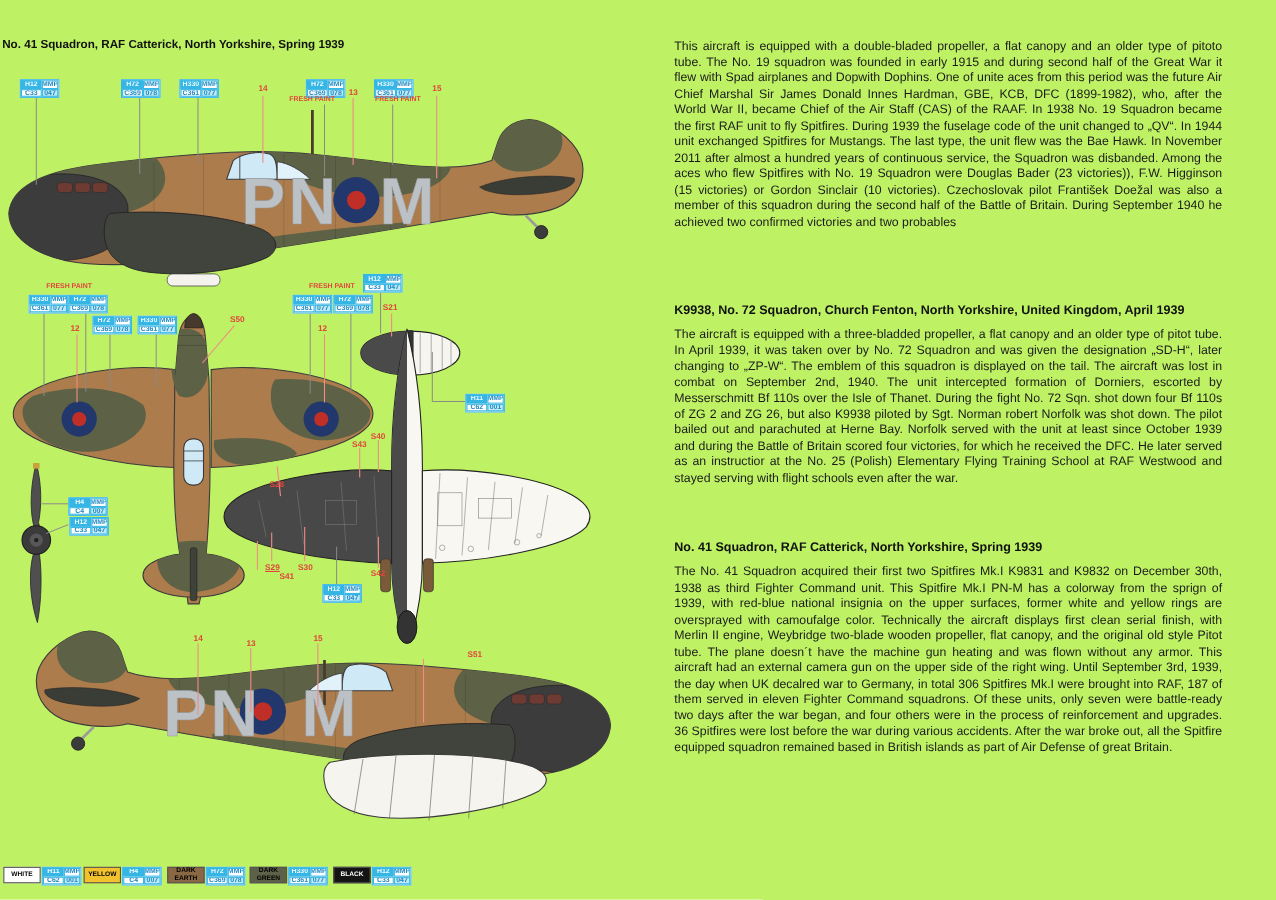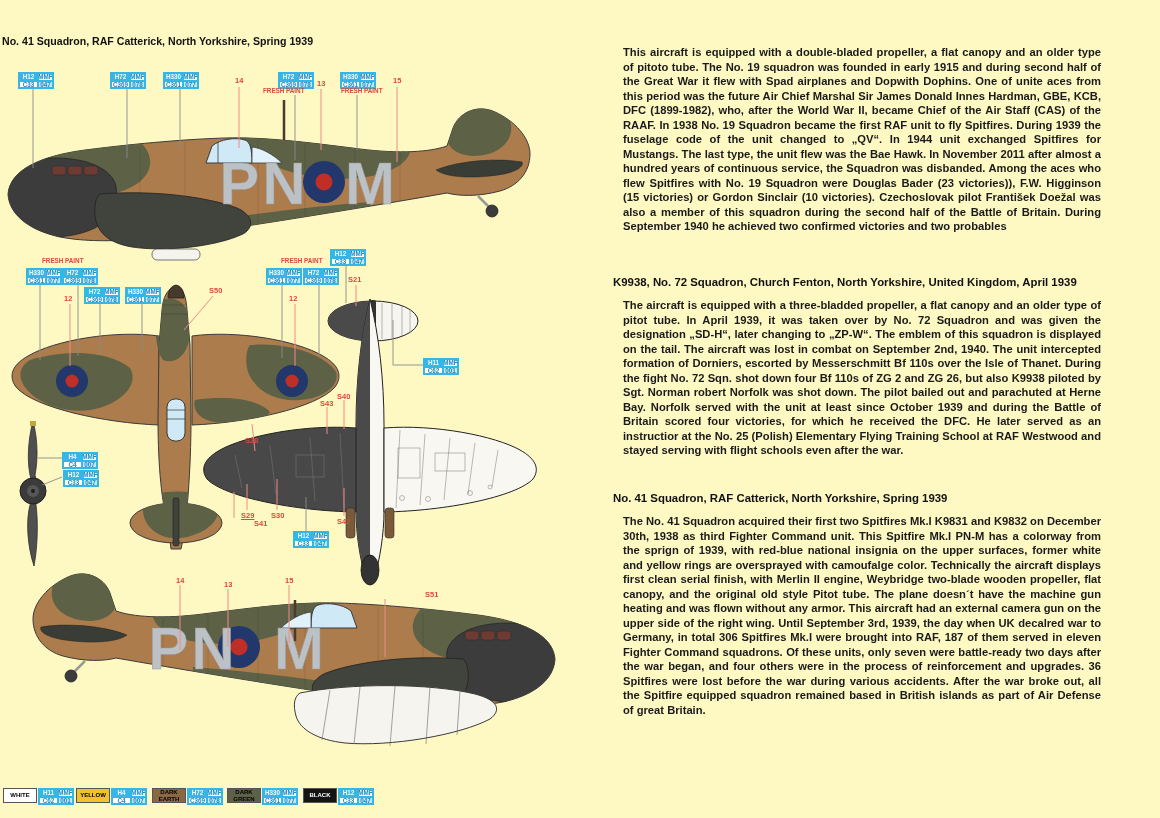--- a/index.html
+++ b/index.html
@@ -1,17 +1,17 @@
 <!DOCTYPE html>
 <html><head>
 <meta charset="utf-8">
 <style>
   html,body{margin:0;padding:0;background:#ffffff;width:1160px;height:818px;overflow:hidden;
     font-family:"Liberation Sans",sans-serif;}
-  #canvas{position:relative;width:1160px;height:818px;background:#fef9c3;}
+  #canvas{position:relative;width:1160px;height:818px;background:#bef264;}
   
   #left-panel{position:absolute;left:0;top:0;width:600px;height:818px;}
   #art-svg{position:absolute;left:0;top:0;z-index:1;}
   #page-title{position:absolute;left:2px;top:35px;font-size:10.6px;font-weight:bold;color:#111;
     white-space:nowrap;z-index:3;}
   
   .codebox{position:absolute;display:grid;grid-template-columns:19px 15px;grid-auto-rows:7.5px;
     z-index:4;background:#fff;border:0.5px solid #35b6e4;box-sizing:border-box;}
   .codebox .cell{border:0.8px solid #35b6e4;display:flex;align-items:center;justify-content:center;
     font-size:6.3px;font-weight:bold;color:#1e88c0;background:#fff;overflow:hidden;box-sizing:border-box;}
@@ -23,21 +23,21 @@
   #legend{position:absolute;left:0;top:788px;width:420px;height:20px;z-index:4;}
   .legend-entry{position:absolute;top:0;display:flex;align-items:stretch;}
   .legend-entry .swatch{width:34px;height:15px;border:0.6px solid #555;box-sizing:border-box;
     display:flex;align-items:center;justify-content:center;text-align:center;
     font-size:6px;font-weight:bold;line-height:6.2px;margin-right:1px;}
   .legend-entry .codebox{position:relative;}
   
   #right-panel{position:absolute;left:613px;top:0;width:498px;height:818px;z-index:2;}
   .section{position:absolute;left:0;width:498px;}
   .section h2{margin:0 0 9px 0;font-size:11.4px;font-weight:bold;color:#111;}
-  .section p{margin:10px;font-size:11.2px;line-height:14.5px;color:#1a1a1a;text-align:justify;font-weight:bold;}
+  .section p{margin:0;font-size:11.2px;line-height:14.5px;color:#1a1a1a;text-align:justify;}
   .s1{top:35px;} .s2{top:276px;} .s3{top:492px;}
 </style>
 </head>
 <body>
 
 <div id="canvas">
 
   <div id="left-panel">
     <div id="page-title">No. 41 Squadron, RAF Catterick, North Yorkshire, Spring 1939</div>
 

